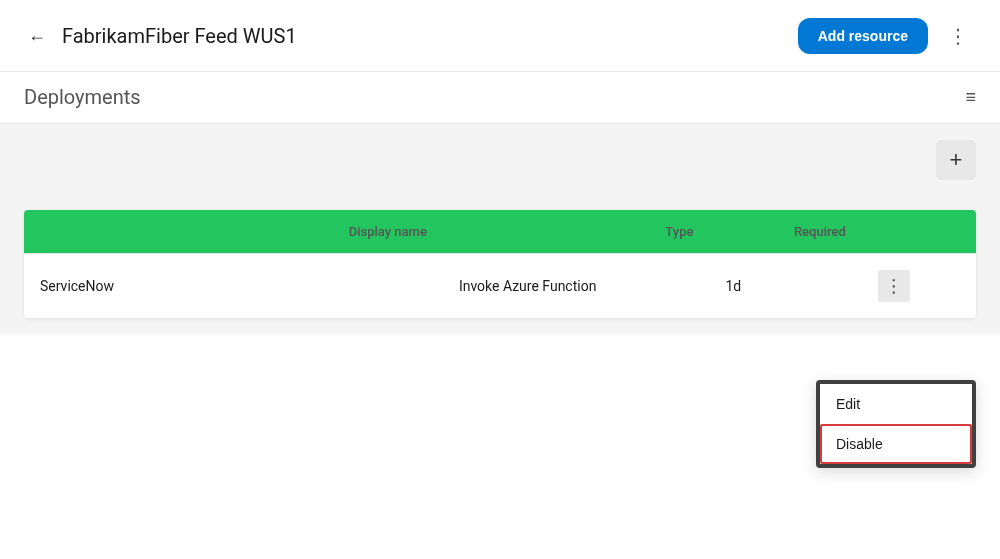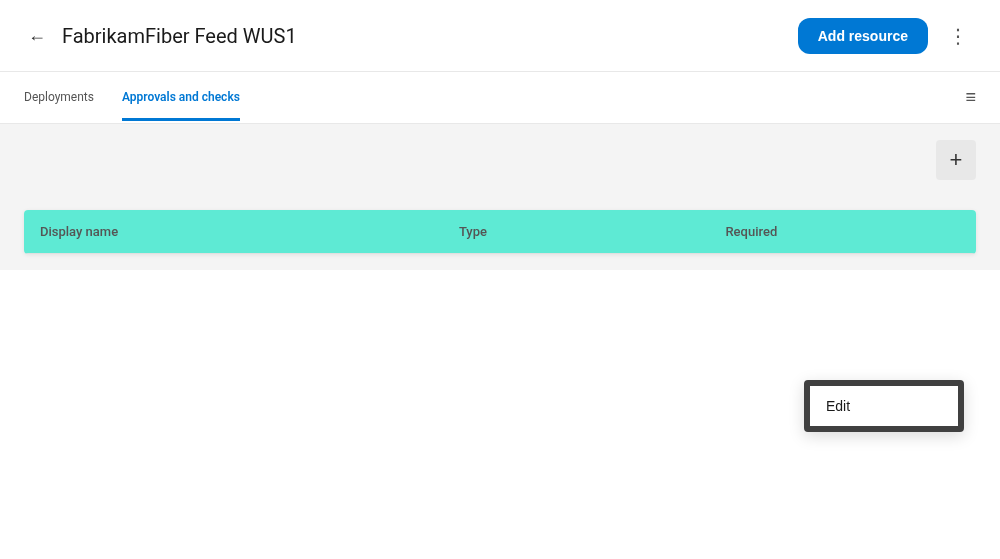--- a/index.html
+++ b/index.html
@@ -68,21 +68,21 @@
       align-items: center;
       padding: 0 24px;
       height: 52px;
       border-bottom: 1px solid #e8e8e8;
       background: #fff;
       position: relative;
     }
     .tab {
       padding: 14px 0;
       margin-right: 28px;
-      font-size: 12px;
+      font-size: 20px;
       color: #555;
       cursor: pointer;
       border-bottom: 3px solid transparent;
       position: relative;
       top: 1px;
       font-weight: 400;
     }
     .tab.active {
       color: #0078d4;
       border-bottom: 3px solid #0078d4;
@@ -125,26 +125,26 @@
       overflow: hidden;
     }
     .table {
       width: 100%;
       border-collapse: collapse;
     }
     .table thead tr {
       border-bottom: 1px solid #e0e0e0;
     }
     .table thead th {
-      text-align: left;
+      text-align: right;
       padding: 14px 16px;
       font-size: 13px;
       color: #555;
       font-weight: 500;
-      background: #5eead4;
+      background: #22c55e;
     }
     .table tbody tr {
       border-bottom: 1px solid #ebebeb;
     }
     .table tbody tr:last-child {
       border-bottom: none;
     }
     .table tbody td {
       padding: 16px 16px;
       font-size: 14px;
@@ -202,24 +202,24 @@
       font-size: 18px;
       color: #444;
       cursor: pointer;
       display: flex;
       align-items: center;
       justify-content: center;
     }
     
     .context-menu {
       position: absolute;
-      right: 36px;
+      right: 24px;
       top: 380px;
       background: #fff;
-      border: 6px solid #404040;
+      border: 4px solid #404040;
       border-radius: 4px;
       box-shadow: 0 4px 16px rgba(0,0,0,0.15);
       width: 160px;
       z-index: 100;
     }
     .context-menu-item {
       padding: 12px 16px;
       font-size: 14px;
       color: #1a1a1a;
       cursor: pointer;
@@ -251,21 +251,20 @@
     </button>
     <span class="header-title">FabrikamFiber Feed WUS1</span>
     <button class="add-resource-btn">Add resource</button>
     <button class="more-btn">
       <span>⋮</span>
     </button>
   </div>
 
   <div class="tabs">
     <div class="tab">Deployments</div>
-    <div class="tab active">Approvals and checks</div>
     <button class="filter-btn">
       <span>≡</span>
     </button>
   </div>
 
   <div class="content">
     <div style="display:flex; justify-content: flex-end; margin-bottom: 14px;">
       <button class="add-check-btn">
         <span>+</span>
       </button>
@@ -277,23 +276,34 @@
           <tr>
             <th class="col-name">Display name</th>
             <th class="col-type">Type</th>
             <th class="col-timeout">Required</th>
             <th class="col-action"></th>
           </tr>
         </thead>
         <tbody>
 
 
+          <tr>
+            <td>ServiceNow</td>
+            <td>Invoke Azure Function</td>
+            <td>1d</td>
+            <td class="row-action">
+              <button class="row-dots-btn">
+                <span>⋮</span>
+              </button>
+            </td>
+          </tr>
 
         </tbody>
       </table>
     </div>
   </div>
 
   <div class="context-menu">
     <button class="context-menu-item">Edit</button>
+    <button class="context-menu-item highlighted">Disable</button>
   </div>
 
 </div>
 
 </body></html>

